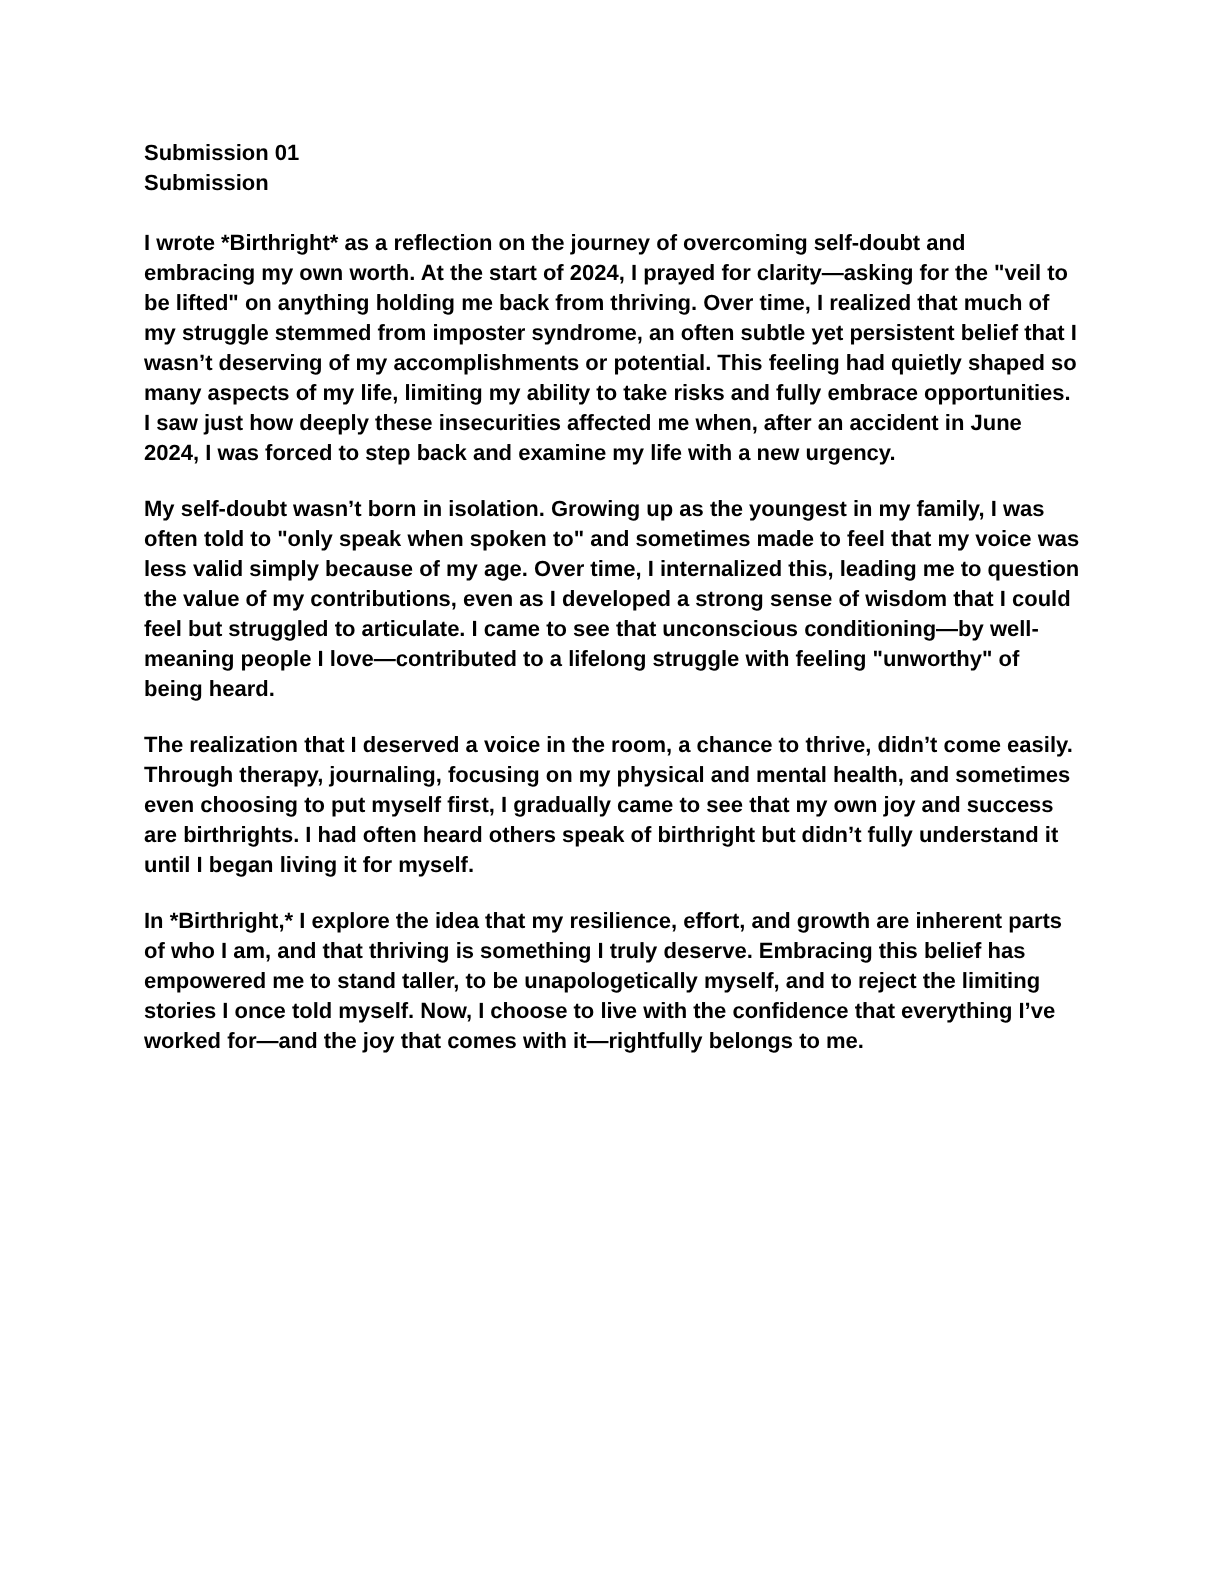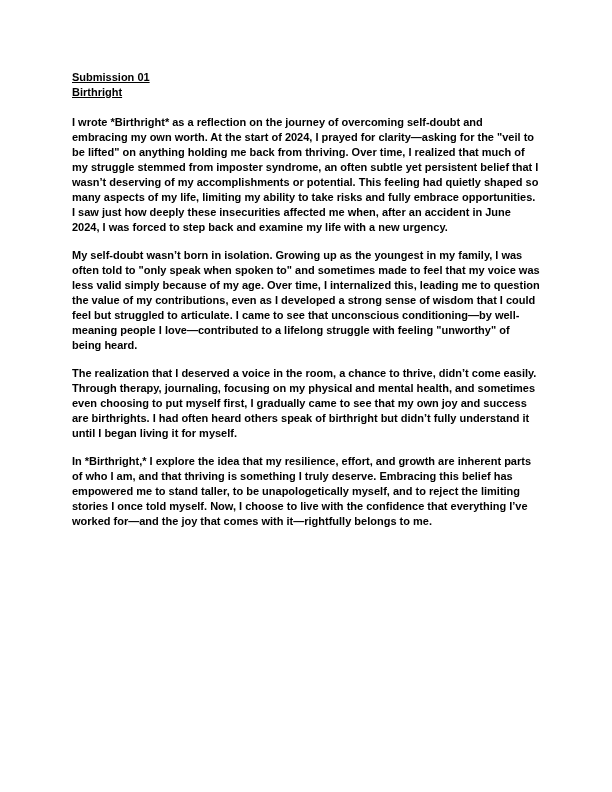--- a/index.html
+++ b/index.html
@@ -25,37 +25,36 @@
     color: #000000;
     text-align: left;
   }
   .heading {
     font-weight: bold;
     margin: 0 0 15px 0;
   }
   .heading div {
     margin: 0;
     padding: 0;
-    text-decoration: underline;
   }
   .para {
     margin: 0 0 13px 0;
     padding: 0;
     font-weight: bold;
     word-spacing: normal;
   }
 </style>
 </head>
 <body>
 
 <div class="page" style="background: rgb(255, 255, 255); color: rgb(0, 0, 0);">
   <div class="content">
     <div class="heading">
       <div>Submission 01</div>
-      <div>Birthright</div>
+      <div>Submission</div>
     </div>
     <div>
         <p class="para">I wrote *Birthright* as a reflection on the journey of overcoming self-doubt and embracing my own worth. At the start of 2024, I prayed for clarity—asking for the "veil to be lifted" on anything holding me back from thriving. Over time, I realized that much of my struggle stemmed from imposter syndrome, an often subtle yet persistent belief that I wasn’t deserving of my accomplishments or potential. This feeling had quietly shaped so many aspects of my life, limiting my ability to take risks and fully embrace opportunities. I saw just how deeply these insecurities affected me when, after an accident in June 2024, I was forced to step back and examine my life with a new urgency.</p>
         <p class="para">My self-doubt wasn’t born in isolation. Growing up as the youngest in my family, I was often told to "only speak when spoken to" and sometimes made to feel that my voice was less valid simply because of my age. Over time, I internalized this, leading me to question the value of my contributions, even as I developed a strong sense of wisdom that I could feel but struggled to articulate. I came to see that unconscious conditioning—by well-meaning people I love—contributed to a lifelong struggle with feeling "unworthy" of being heard.</p>
         <p class="para">The realization that I deserved a voice in the room, a chance to thrive, didn’t come easily. Through therapy, journaling, focusing on my physical and mental health, and sometimes even choosing to put myself first, I gradually came to see that my own joy and success are birthrights. I had often heard others speak of birthright but didn’t fully understand it until I began living it for myself.</p>
         <p class="para">In *Birthright,* I explore the idea that my resilience, effort, and growth are inherent parts of who I am, and that thriving is something I truly deserve. Embracing this belief has empowered me to stand taller, to be unapologetically myself, and to reject the limiting stories I once told myself. Now, I choose to live with the confidence that everything I’ve worked for—and the joy that comes with it—rightfully belongs to me.</p>
       </div>
   </div>
 </div>
 

